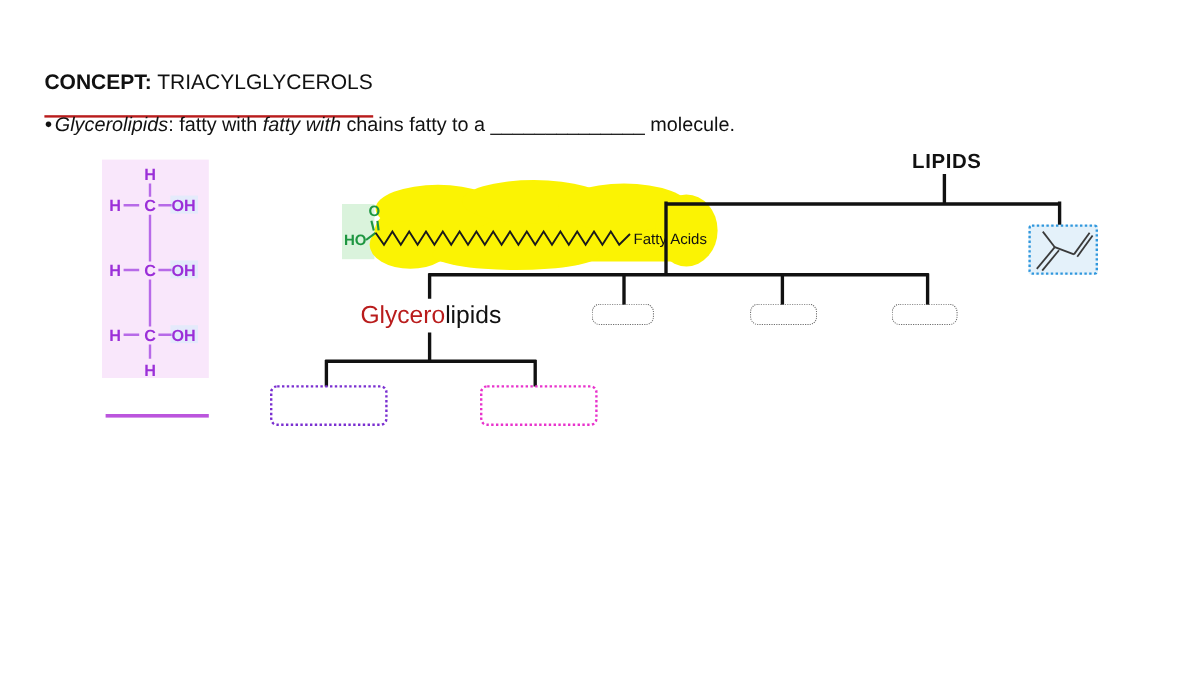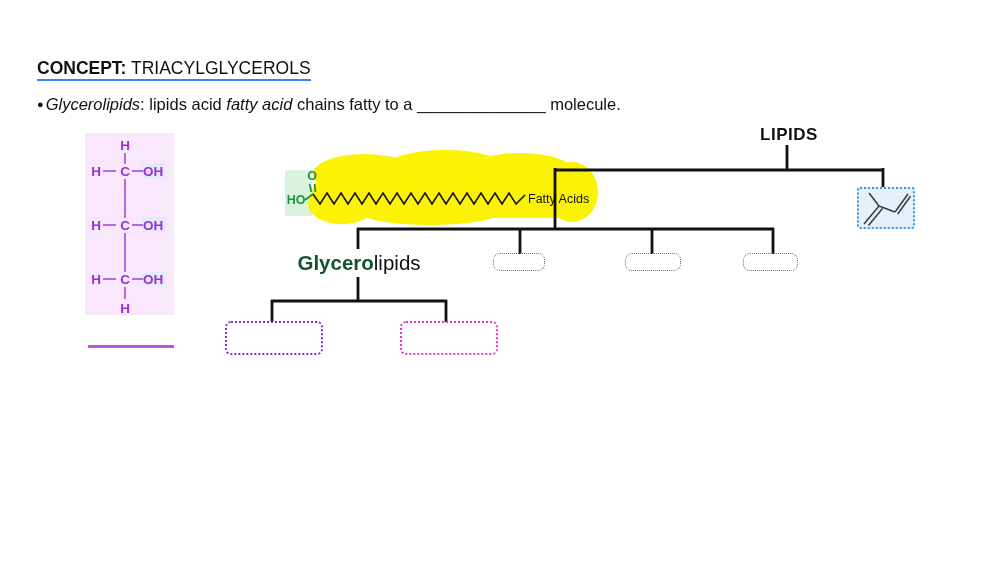--- a/index.html
+++ b/index.html
@@ -2,40 +2,40 @@
 <html><head>
 <meta charset="utf-8">
 <style>
   html,body{margin:0;padding:0;background:#ffffff;}
   .canvas{
     position:relative;width:1000px;height:562px;background:#ffffff;overflow:hidden;
     font-family:"Liberation Sans", sans-serif;color:#111;
   }
   
   .title{position:absolute;left:37px;top:58px;font-size:17.5px;white-space:nowrap;}
-  .title .underlined{border-bottom:2px solid #3b82f6;padding-bottom:1px;}
+  .title .underlined{border-bottom:2px solid #b91c1c;padding-bottom:18px;}
   .title .t-label{font-weight:bold;}
   .bullet{position:absolute;left:37px;top:95px;font-size:16.5px;white-space:nowrap;}
   .bullet .marker{font-size:11px;vertical-align:2px;margin-right:2px;}
   .bullet .it{font-style:italic;}
   
   .glycerol-panel{position:absolute;left:85px;top:133px;width:89px;height:182px;background:#f9e7fb;}
   .glycerol-underline{position:absolute;left:88px;top:345px;width:86px;height:3px;background:#bb55dd;}
   .atom{font-family:"Liberation Sans",sans-serif;font-size:13.5px;font-weight:bold;fill:#9b2fd8;}
   
   .fatty-svg{position:absolute;left:280px;top:140px;}
   .acid-label{font-family:"Liberation Sans",sans-serif;font-size:12.5px;font-weight:bold;fill:#1e9641;}
   .fa-label{font-family:"Liberation Sans",sans-serif;font-size:12.5px;fill:#111;}
   
   .tree-svg{position:absolute;left:0;top:0;pointer-events:none;}
   .lipids-label{position:absolute;left:757px;top:125px;width:64px;text-align:center;
     font-size:17px;font-weight:bold;letter-spacing:.5px;}
   .glycerolipids-label{position:absolute;left:296px;top:251px;width:126px;text-align:center;
     font-size:20.5px;white-space:nowrap;}
-  .glycerolipids-label .prefix{font-weight:bold;color:#14532d;}
+  .glycerolipids-label .prefix{font-weight:normal;color:#b91c1c;}
   .glycerolipids-label .suffix{color:#111;}
   
   .dot-box{position:absolute;border:1.5px dotted #6e6e6e;border-radius:7px;background:transparent;}
   .box-s1{left:493px;top:253px;width:50px;height:16px;}
   .box-s2{left:625px;top:253px;width:54px;height:16px;}
   .box-s3{left:743px;top:253px;width:53px;height:16px;}
   .box-purple{position:absolute;left:225px;top:321px;width:94px;height:30px;
     border:2.5px dotted #7a2fd0;border-radius:6px;}
   .box-magenta{position:absolute;left:400px;top:321px;width:94px;height:30px;
     border:2.5px dotted #e833cc;border-radius:6px;}
@@ -45,21 +45,21 @@
 </head>
 <body>
 
 <div class="canvas">
 
   <div class="title">
     <span class="underlined"><span class="t-label">CONCEPT:</span><span> TRIACYLGLYCEROLS</span></span>
   </div>
 
   <div class="bullet">
-    <span class="marker">●</span><span class="it">Glycerolipids</span><span>: lipids acid </span><span class="it">fatty acid</span><span> chains fatty to a </span><span>______________</span><span> molecule.</span>
+    <span class="marker">●</span><span class="it">Glycerolipids</span><span>: fatty with </span><span class="it">fatty with</span><span> chains fatty to a </span><span>______________</span><span> molecule.</span>
   </div>
 
   <div class="glycerol-panel">
     <svg width="89" height="182" viewBox="0 0 89 182">
 
       <g fill="#d9edfb" opacity="0.65">
         <rect x="57" y="30" width="23" height="15"></rect>
         <rect x="57" y="84" width="23" height="15"></rect>
         <rect x="57" y="138" width="23" height="15"></rect>
       </g>

